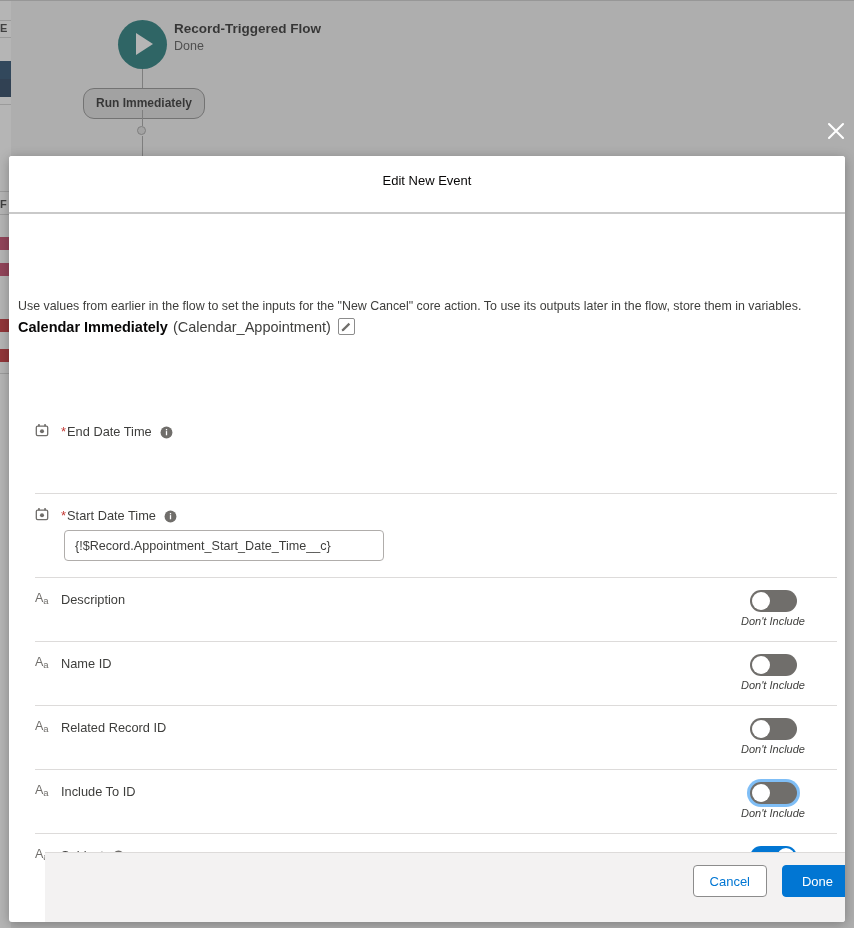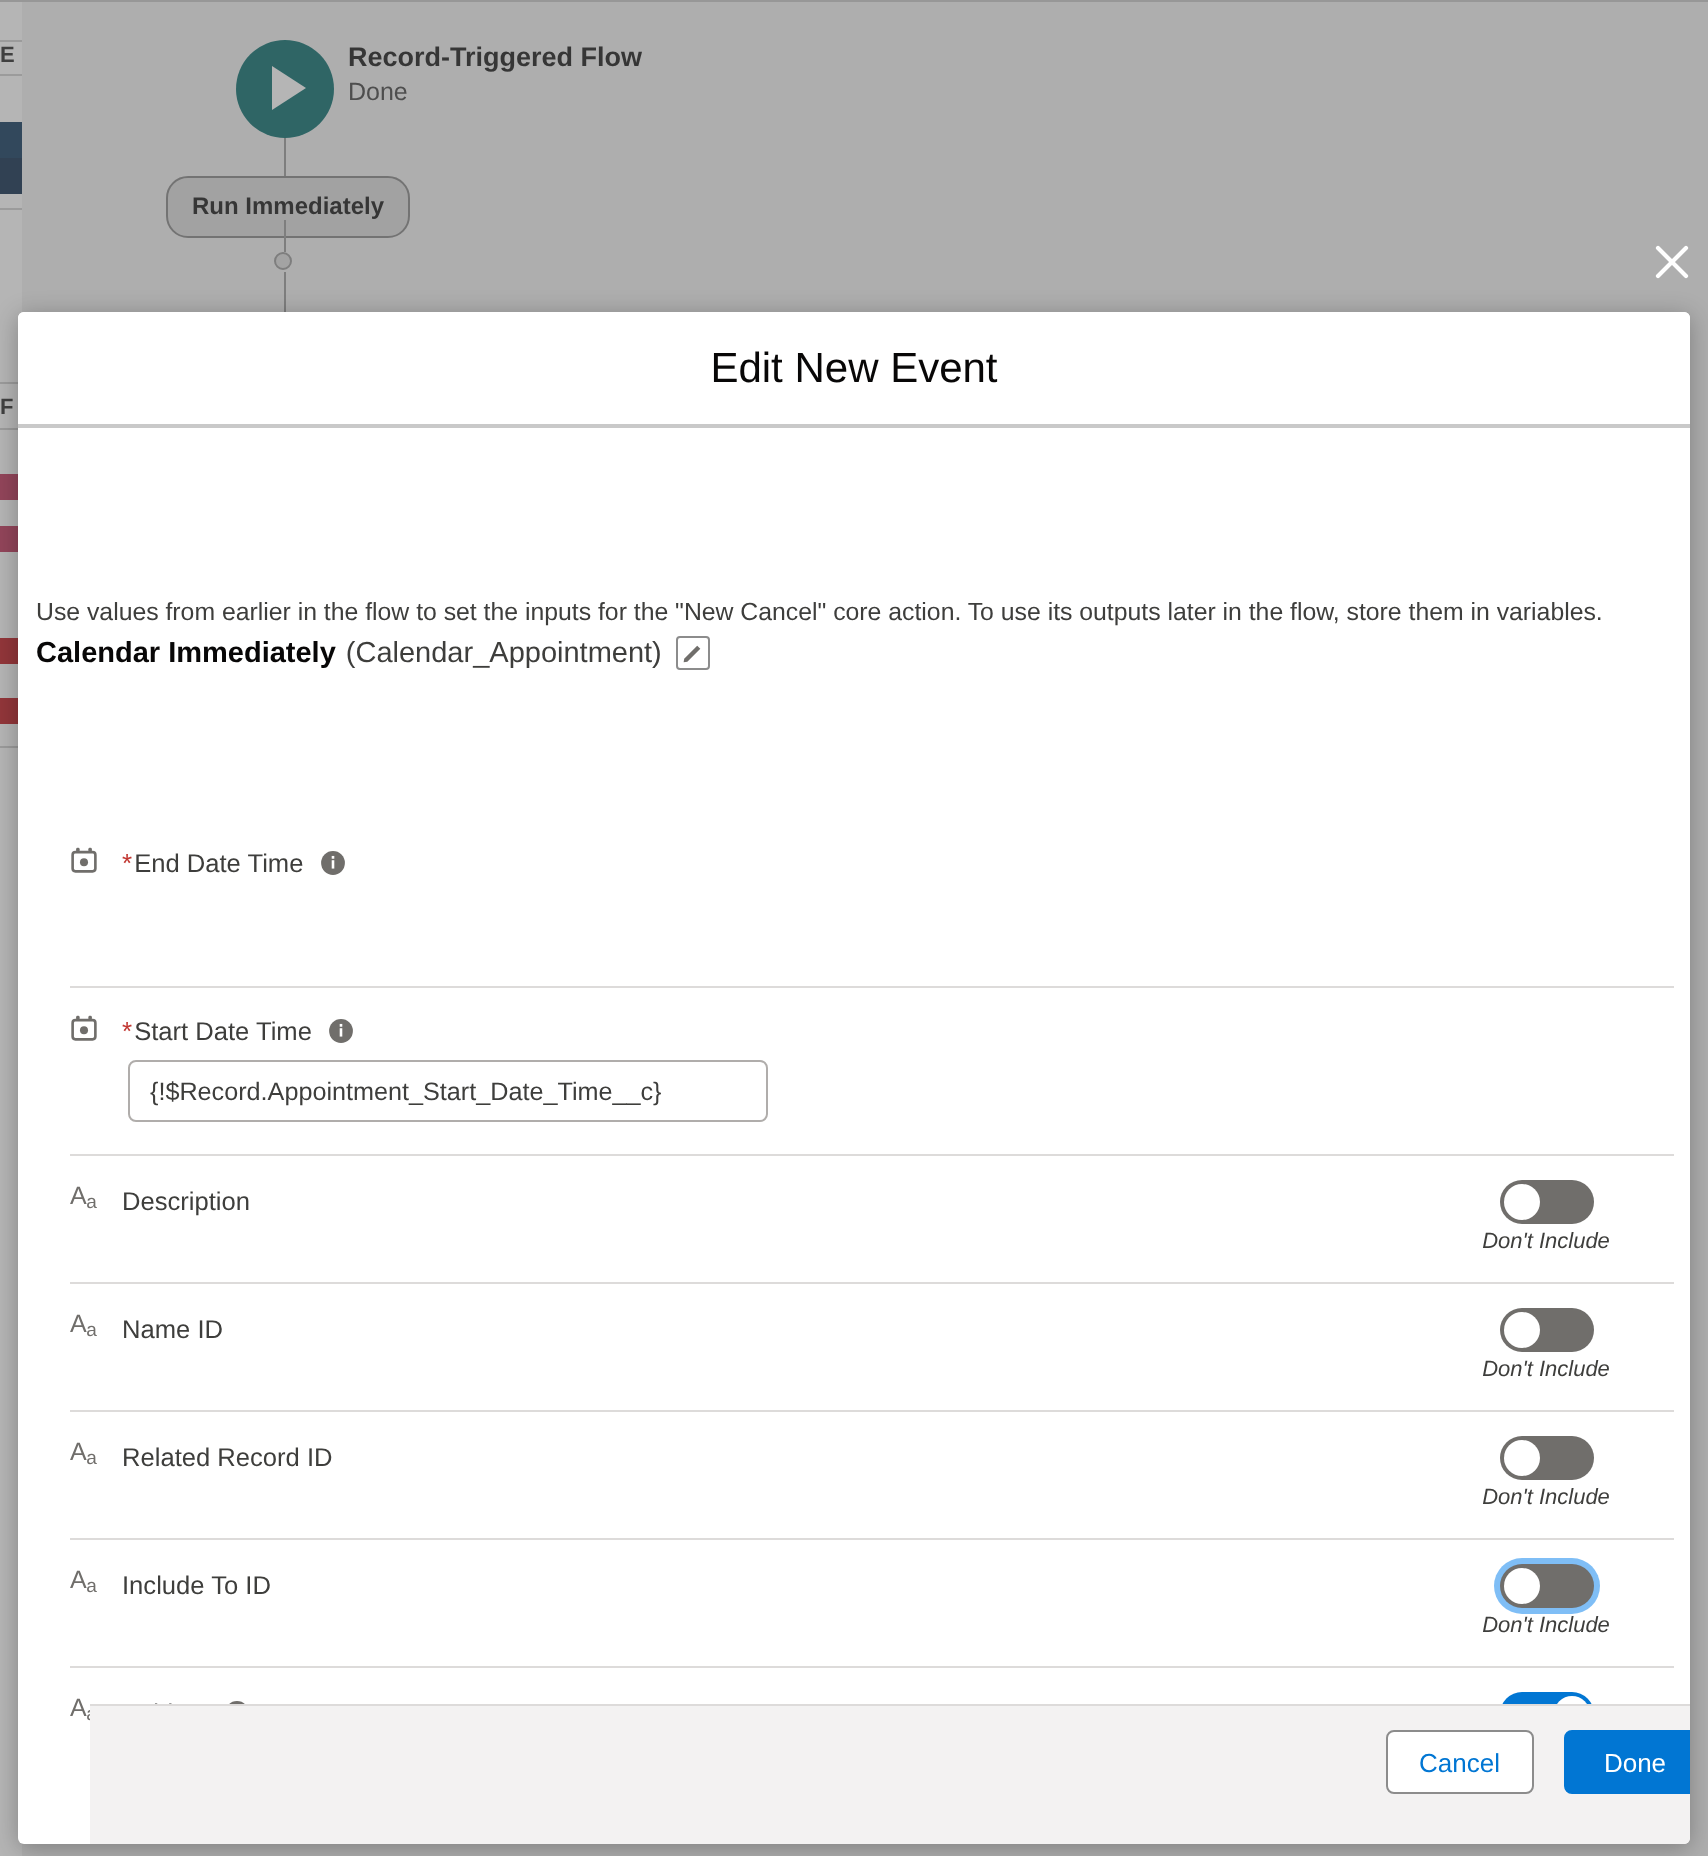--- a/index.html
+++ b/index.html
@@ -153,21 +153,21 @@
   #modal-header {
     position: relative;
     height: 56px;
     border-bottom: 2px solid #c9c9c9;
     background: #ffffff;
   }
   #modal-title {
     position: absolute;
     left: 0; right: 0; top: 17px;
     text-align: center;
-    font-size: 21px;
+    font-size: 13px;
     color: #080707;
   }
   #modal-body {
     position: relative;
     height: 653px;
     overflow: hidden;
   }
   #intro-text {
     position: absolute;
     left: 9px; top: 84px;

